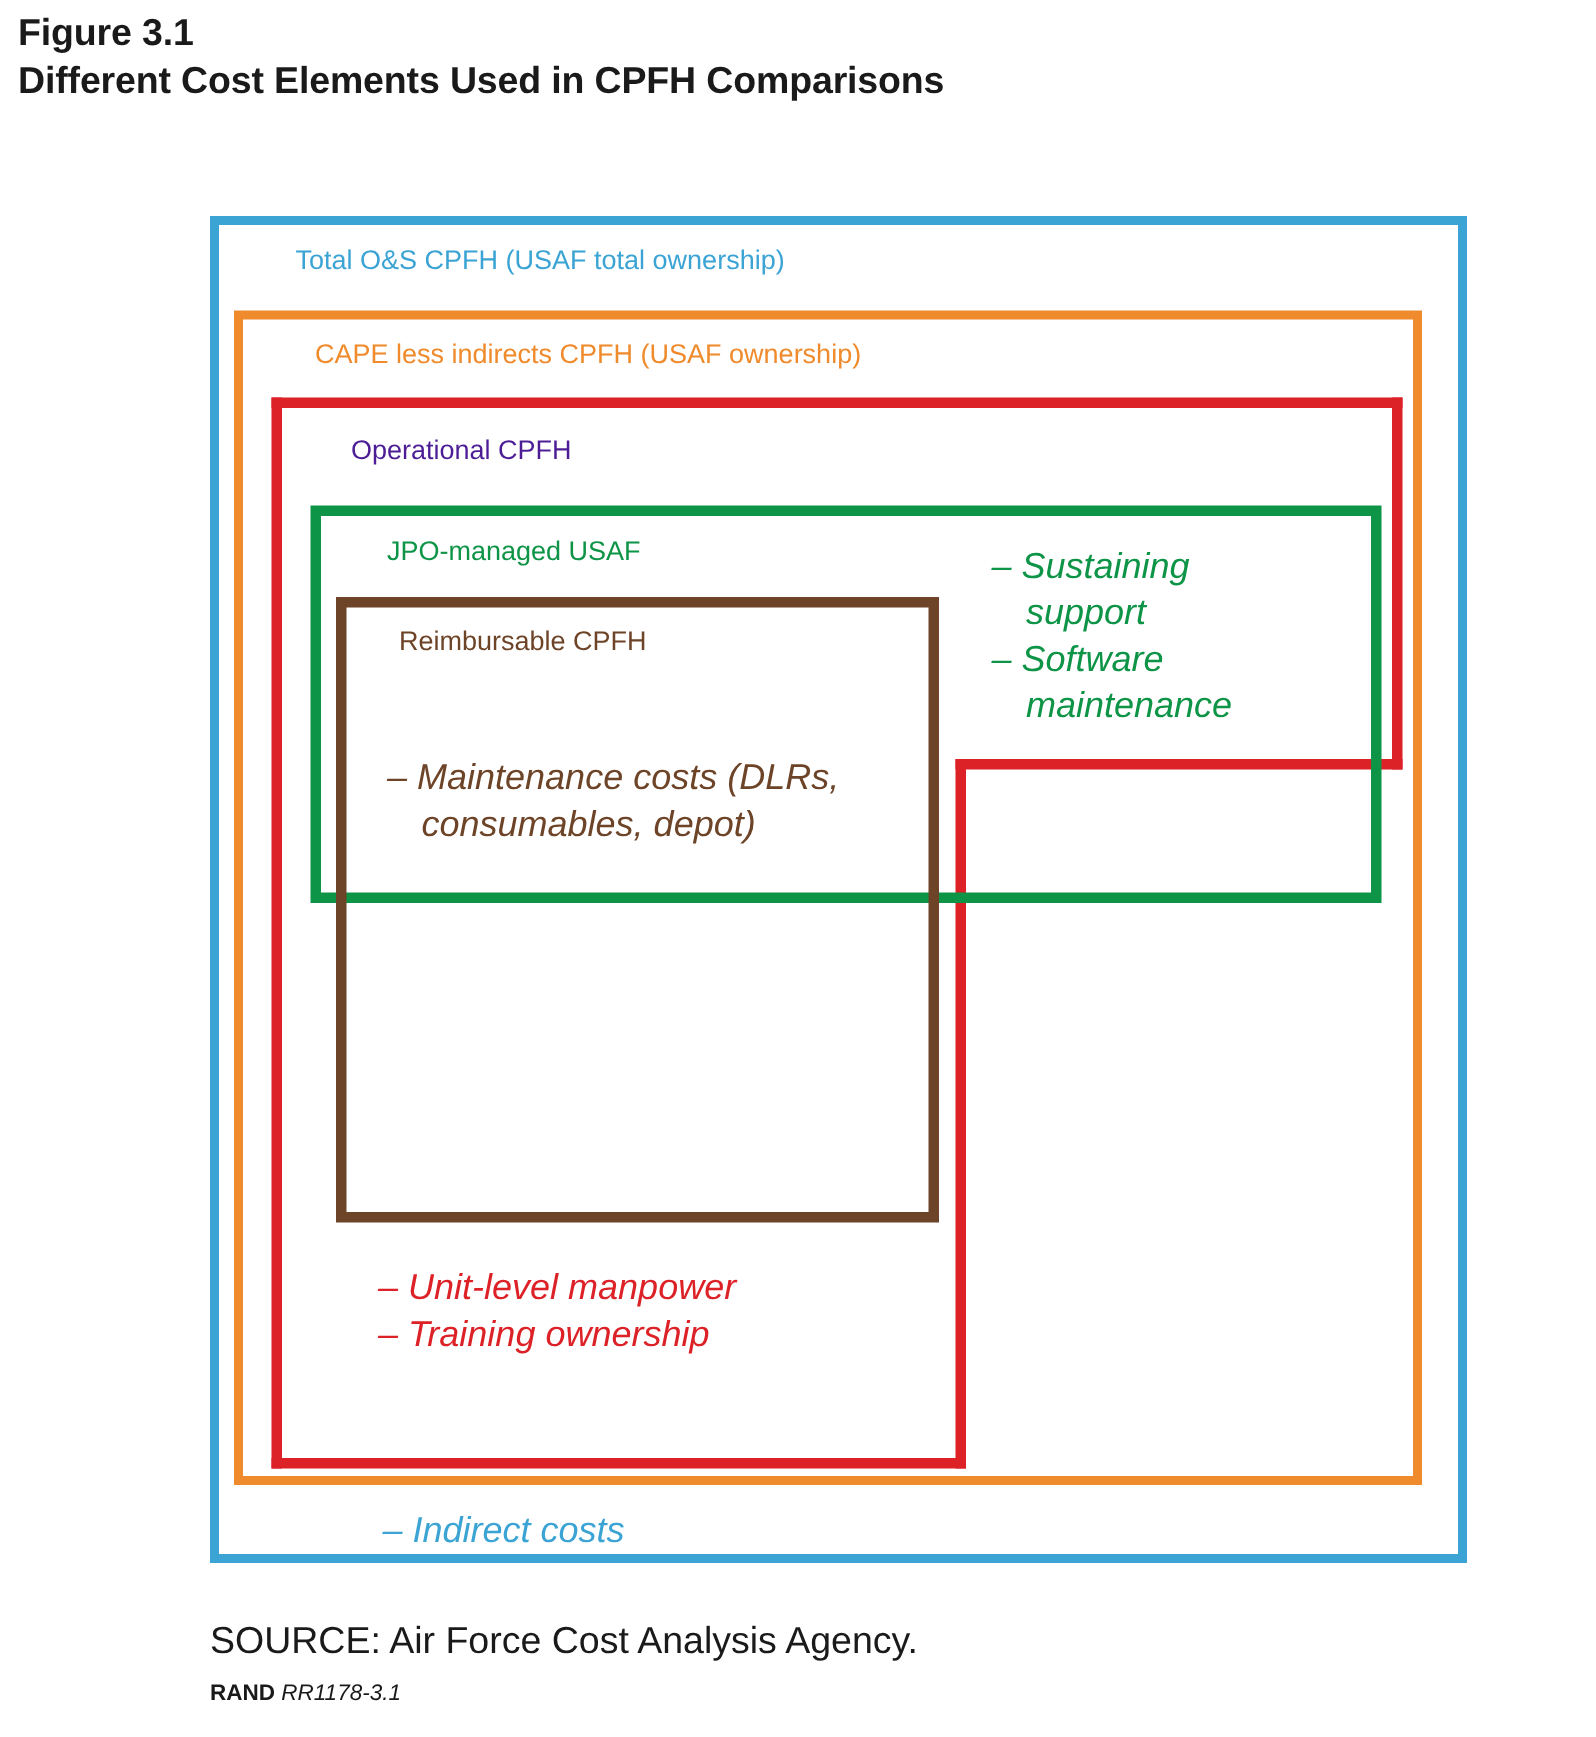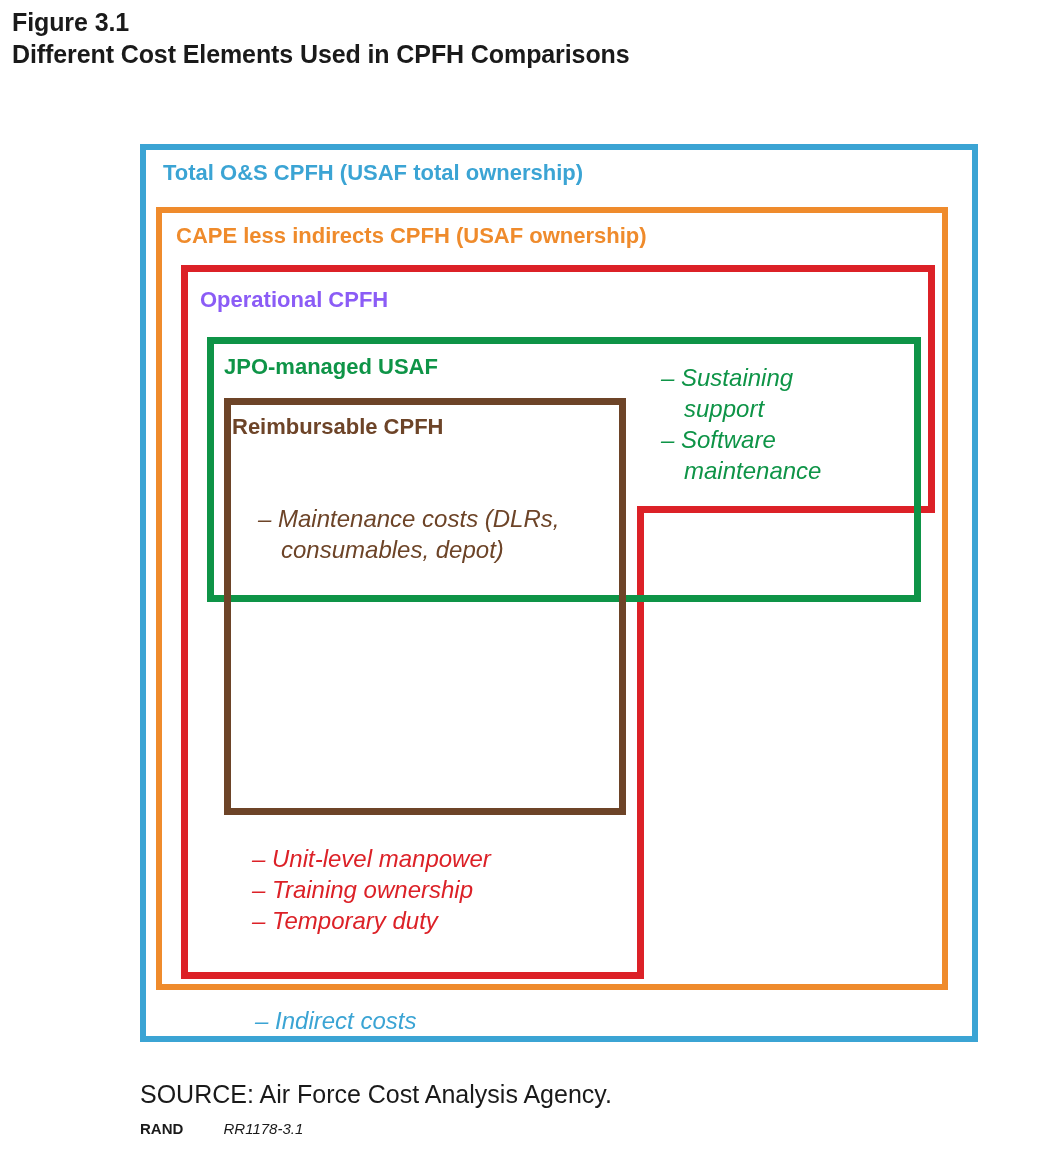--- a/index.html
+++ b/index.html
@@ -84,28 +84,29 @@
   #red-top        { left: 181px; top: 265px;  width: 754px; height: 7px; }
   #red-left       { left: 181px; top: 265px;  width: 7px;   height: 714px; }
   #red-right-up   { left: 928px; top: 265px;  width: 7px;   height: 248px; }
   #red-step       { left: 637px; top: 506px;  width: 298px; height: 7px; }
   #red-right-down { left: 637px; top: 506px;  width: 7px;   height: 473px; }
   #red-bottom     { left: 181px; top: 972px;  width: 463px; height: 7px; }
 
   
   .box-title {
     position: absolute;
-    font-weight: bold;
-    font-size: 22px;
+    font-weight: normal;
+    font-size: 18px;
     line-height: 30px;
     white-space: nowrap;
+    margin-left: 34px;
   }
   #title-total { left: 163px; top: 158px; color: #3ba4d4; }
   #title-cape  { left: 176px; top: 221px; color: #ef8b2c; }
-  #title-oper  { left: 200px; top: 285px; color: #8b5cf6; }
+  #title-oper  { left: 200px; top: 285px; color: #4c1d95; }
   #title-jpo   { left: 224px; top: 352px; color: #0e9447; }
   #title-reimb { left: 232px; top: 412px; color: #6d4428; }
 
   
   .bullets {
     position: absolute;
     font-size: 24px;
     line-height: 31px;
     font-style: italic;
   }
@@ -137,21 +138,21 @@
   #rand-id {
     position: absolute;
     left: 140px;
     top: 1119px;
     font-size: 15px;
     line-height: 19px;
     color: #1a1a1a;
     white-space: nowrap;
   }
   #rand-id .rand-label { font-weight: bold; }
-  #rand-id .rand-number { font-style: italic; margin-left: 36px; }
+  #rand-id .rand-number { font-style: italic; }
 </style>
 </head>
 <body>
 
 <div id="figure-heading">
   <div class="line">Figure 3.1</div>
   <div class="line">Different Cost Elements Used in CPFH Comparisons</div>
 </div>
 
 <div id="diagram">
@@ -186,21 +187,20 @@
 
 
   <div class="bullets" id="bullets-reimb">
     <span class="item">– Maintenance costs (DLRs,
    consumables, depot)</span>
   </div>
 
   <div class="bullets" id="bullets-oper">
     <span class="item">– Unit-level manpower</span>
     <span class="item">– Training ownership</span>
-    <span class="item">– Temporary duty</span>
   </div>
 
   <div class="bullets" id="bullets-indirect">
     <span class="item">– Indirect costs</span>
   </div>
 
 </div>
 
 <div id="source-note">SOURCE: Air Force Cost Analysis Agency.</div>
 <div id="rand-id">

